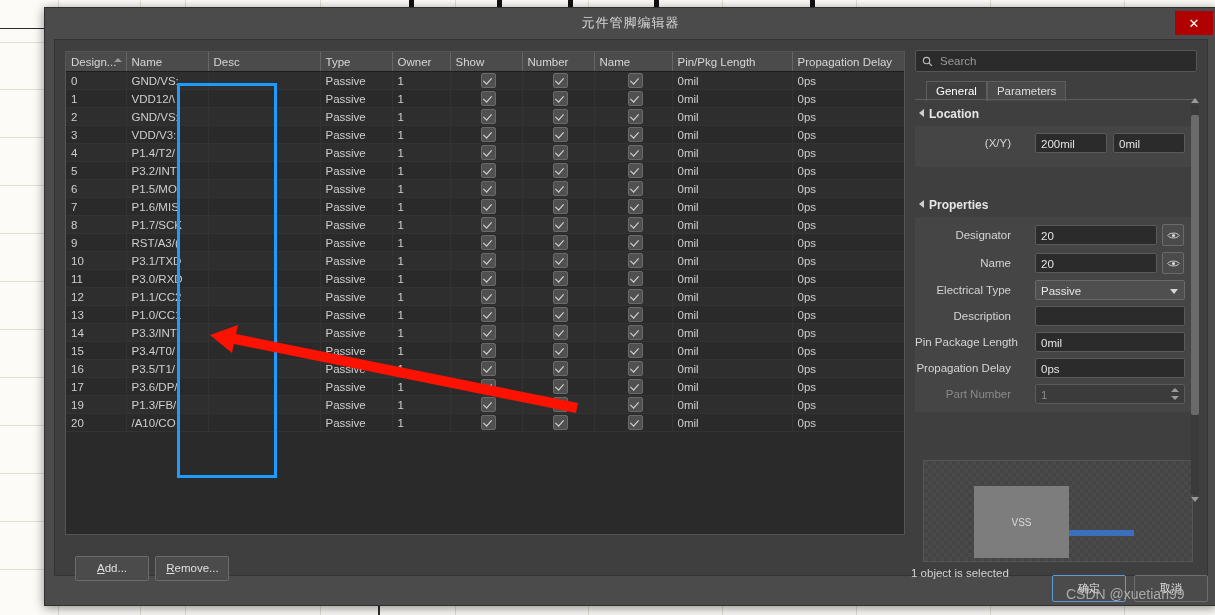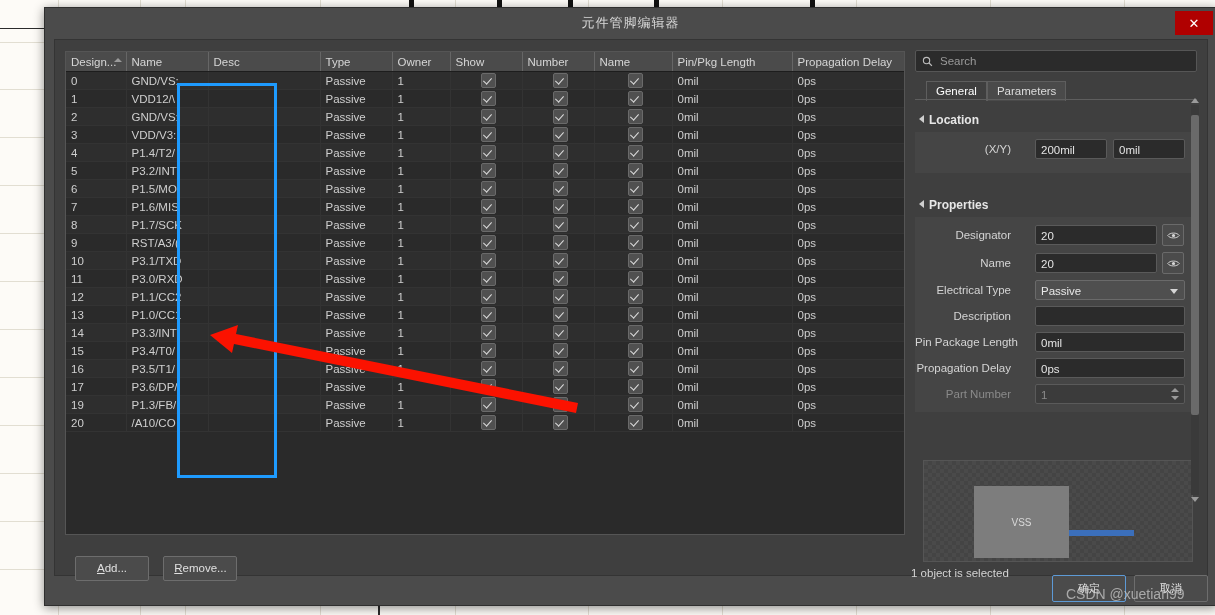--- a/index.html
+++ b/index.html
@@ -77,21 +77,21 @@
   }
   #splitter{
     position:absolute;left:843px;top:11px;width:10px;height:482px;
     display:flex;flex-direction:column;align-items:center;justify-content:center;gap:5px;
   }
   #splitter i{display:block;width:4px;height:4px;background:#707070;}
   #btnrow{position:absolute;left:10px;top:505px;}
   .btn{
     display:inline-block;min-width:72px;height:23px;line-height:23px;text-align:center;
     background:#4b4b4b;border:1px solid #6d6d6d;color:#e0e0e0;font-size:11.5px;
-    margin-right:10px;cursor:pointer;border-radius:2px;
+    margin-right:2px;cursor:pointer;border-radius:2px;
   }
   .btn u{text-decoration:underline;}
 
   
   #rightpanel{position:absolute;left:856px;top:5px;width:290px;height:520px;background:#3f3f3f;}
   #search{
     position:absolute;left:4px;top:5px;width:282px;height:22px;background:#2b2b2b;
     border:1px solid #565656;border-radius:2px;display:flex;align-items:center;padding:0 6px;
     box-sizing:border-box;
   }
@@ -510,21 +510,21 @@
         </svg>
         <span class="txt">Search</span>
       </div>
 
       <div class="tabs">
         <div class="tab active">General</div>
         <div class="tab">Parameters</div>
       </div>
       <div id="tabline"></div>
 
-      <div class="section" style="top:68px">
+      <div class="section" style="top:62px">
         <div class="sechead">
           <i class="tri"></i><span>Location</span>
         </div>
         <div class="secbody">
           <div class="frow">
             <div class="flabel">(X/Y)</div>
             <div class="fin" style="width:72px">200mil</div>
             <div class="fin" style="width:72px;margin-left:6px">0mil</div>
           </div>
         </div>

